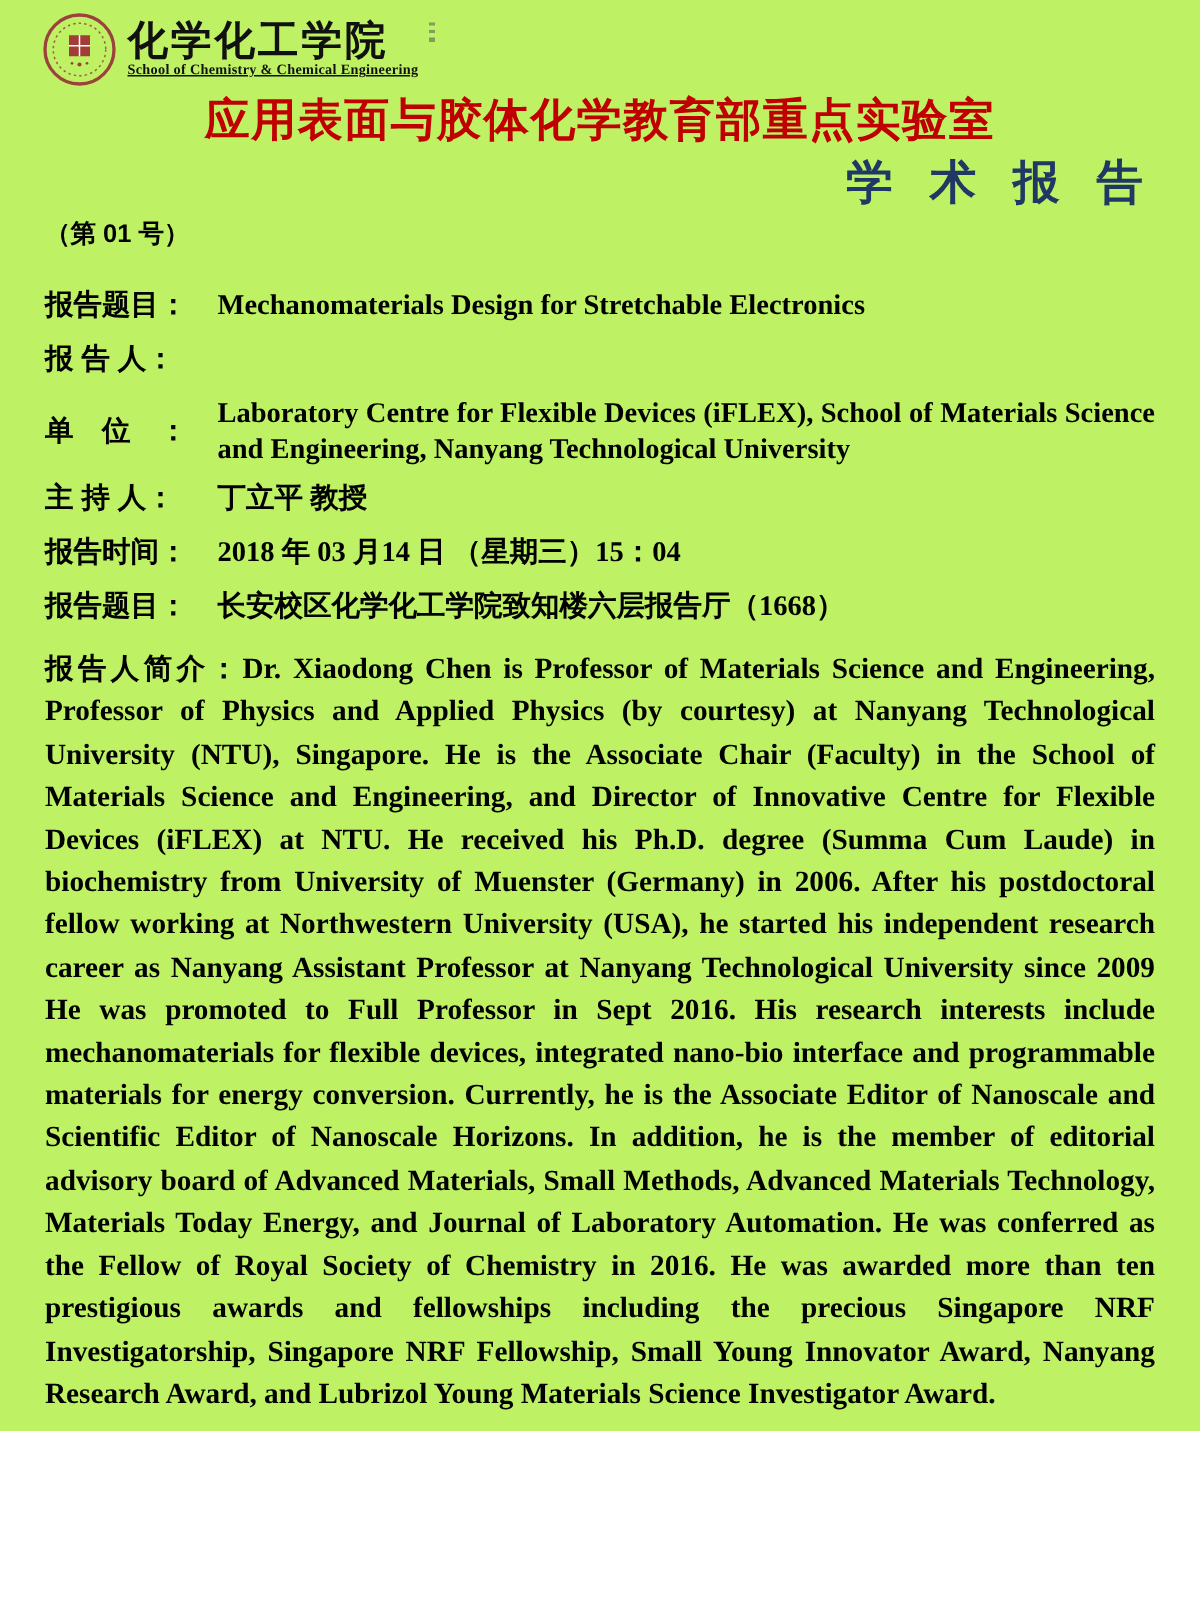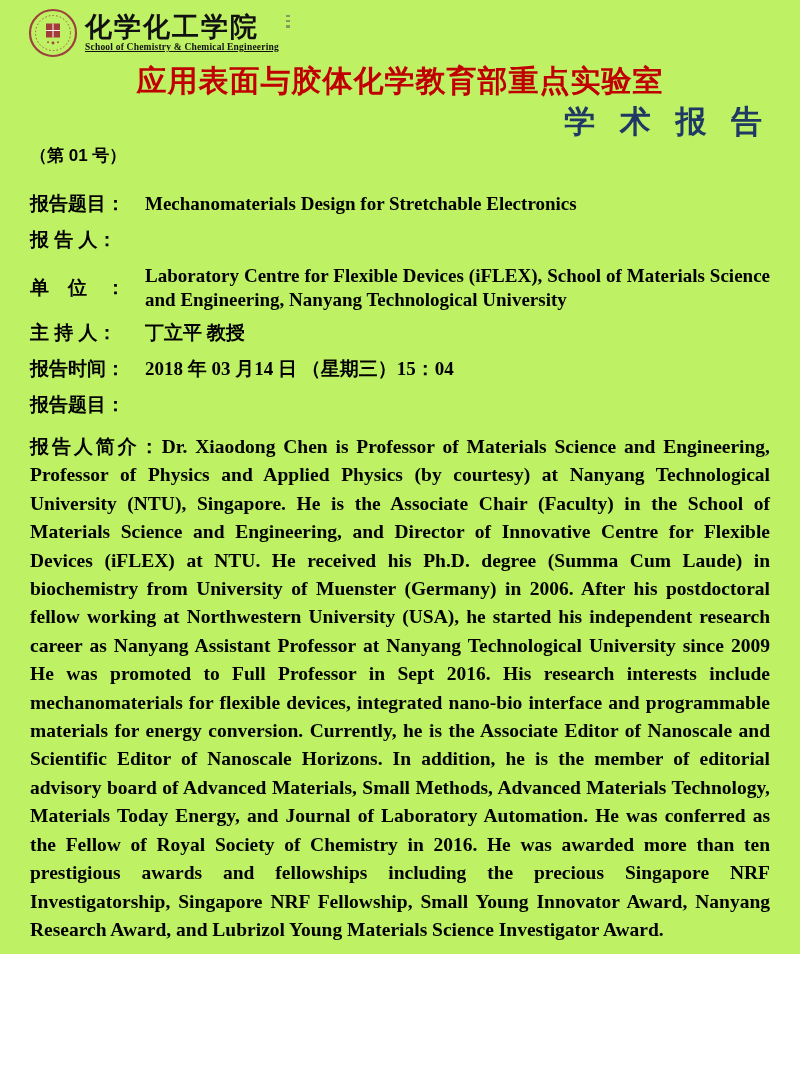--- a/index.html
+++ b/index.html
@@ -178,20 +178,21 @@
     <div class="field-row">
       <span class="field-label">主 持 人：</span>
       <span class="field-value">丁立平 教授</span>
     </div>
     <div class="field-row">
       <span class="field-label">报告时间：</span>
       <span class="field-value">2018 年 03 月14 日 （星期三）15：04</span>
     </div>
     <div class="field-row">
       <span class="field-label">报告题目：</span>
+      <span class="field-value">长安校区化学化工学院致知楼六层报告厅（1668）</span>
     </div>
   </div>
 
   <p class="bio"><span class="bio-label">报告人简介：</span><span class="bio-text">Dr. Xiaodong Chen is Professor of Materials Science and Engineering, Professor of Physics and Applied Physics (by courtesy) at Nanyang Technological University (NTU), Singapore. He is the Associate Chair (Faculty) in the School of Materials Science and Engineering, and Director of Innovative Centre for Flexible Devices (iFLEX) at NTU. He received his Ph.D. degree (Summa Cum Laude) in biochemistry from University of Muenster (Germany) in 2006.  After his postdoctoral fellow working at Northwestern University (USA), he started his independent research career as Nanyang Assistant Professor at Nanyang Technological University since 2009 He was promoted to Full Professor in Sept 2016. His research interests include mechanomaterials for flexible devices, integrated nano-bio interface and programmable materials for energy conversion. Currently, he is the Associate Editor of Nanoscale and Scientific Editor of Nanoscale Horizons. In addition, he is the member of editorial advisory board of Advanced Materials, Small Methods, Advanced Materials Technology, Materials Today Energy, and Journal of Laboratory Automation. He was conferred as the Fellow of Royal Society of Chemistry in 2016. He was awarded more than ten prestigious awards and fellowships including the precious Singapore NRF Investigatorship, Singapore NRF Fellowship, Small Young Innovator Award, Nanyang Research Award, and Lubrizol Young Materials Science Investigator Award.</span></p>
 
   <footer class="footer">
     <div>应用表面与胶体化学教育部重点实验室</div>
     <div>化学化工学院</div>
   </footer>
 

